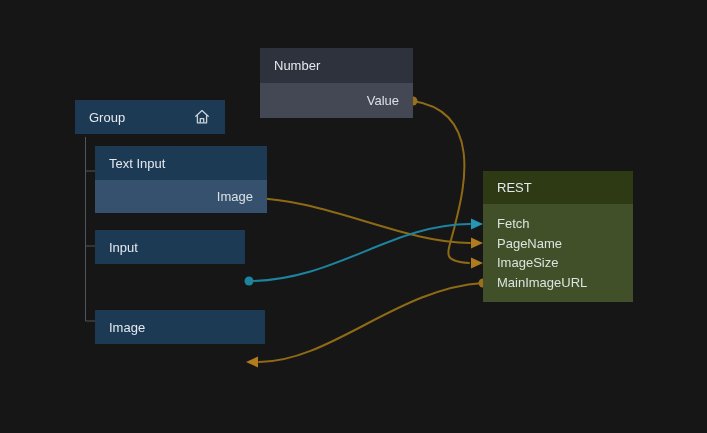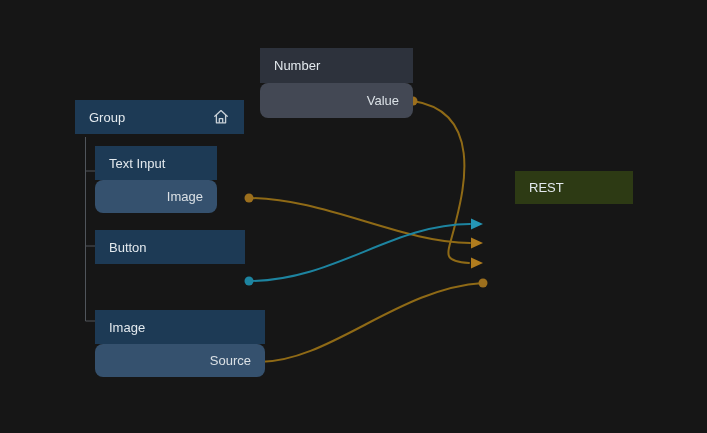--- a/index.html
+++ b/index.html
@@ -12,37 +12,37 @@
   }
   .node { position: absolute; text-align: right; }
   .node-header {
     height: 34px; display: flex; align-items: center;
     justify-content: space-between;
     padding: 0 14px; font-size: 13px; color: #e3e9ee;
     box-sizing: border-box;
   }
   .port-row {
     height: 33px; display: flex; align-items: center;
-    font-size: 13px; color: #dae0e5; box-sizing: border-box; border-radius: 8px;
+    font-size: 13px; color: #dae0e5; box-sizing: border-box;
   }
   .port-right { justify-content: flex-end; padding-right: 14px; }
 
   .blue  .node-header { background: var(--blue-header, #1d3a55); }
   .blue  .port-row    { background: var(--blue-row, #35516e); }
   .gray  .node-header { background: var(--gray-header, #2d323c); height: 35px; }
   .gray  .port-row    { background: var(--gray-row, #434854); height: 35px; }
-  .green .node-header { background: var(--green-header, #2d3a14); height: 33px; margin-left: 32px; }
+  .green .node-header { background: var(--green-header, #2d3a14); height: 33px; }
   .green .node-body   { background: var(--green-body, #42502a); height: 98px; padding-top: 10px; box-sizing: border-box; }
   .rest-port {
     height: 19.6px; display: flex; align-items: center;
     padding-left: 14px; font-size: 13px; color: #dde3de;
   }
 
-  #node-group      { left: 75px;  top: 100px; width: 169px; }
-  #node-text-input { left: 95px;  top: 146px; width: 122px; }
+  #node-group      { left: 75px;  top: 100px; width: 150px; }
+  #node-text-input { left: 95px;  top: 146px; width: 172px; }
   #node-button     { left: 95px;  top: 230px; width: 150px; }
   #node-image      { left: 95px;  top: 310px; width: 170px; }
   #node-number     { left: 260px; top: 48px;  width: 153px; }
   #node-rest       { left: 483px; top: 171px; width: 150px; }
 
   #wire-layer { position: absolute; left: 0; top: 0; pointer-events: none; }
 
   .wire { fill: none; stroke-width: 2; stroke-linecap: round; }
   .wire-orange { stroke: var(--wire-orange, #8f6a16); }
   .wire-teal   { stroke: var(--wire-teal, #1d84a0); }
@@ -94,39 +94,50 @@
   <div class="node-header">
     <span>Text Input</span>
   </div>
   <div class="port-row port-right">
     <span>Image</span>
   </div>
 </div>
 
 <div class="node blue" id="node-button">
   <div class="node-header">
-    <span>Button</span>
+    <span>Input</span>
   </div>
 </div>
 
 <div class="node blue" id="node-image">
   <div class="node-header">
     <span>Image</span>
-  </div>
-  <div class="port-row port-right">
-    <span>Source</span>
   </div>
 </div>
 
 <div class="node gray" id="node-number">
   <div class="node-header">
     <span>Number</span>
   </div>
   <div class="port-row port-right">
     <span>Value</span>
   </div>
 </div>
 
 <div class="node green" id="node-rest">
   <div class="node-header">
     <span>REST</span>
   </div>
+  <div class="node-body">
+    <div class="rest-port">
+      <span>Fetch</span>
+    </div>
+    <div class="rest-port">
+      <span>PageName</span>
+    </div>
+    <div class="rest-port">
+      <span>ImageSize</span>
+    </div>
+    <div class="rest-port">
+      <span>MainImageURL</span>
+    </div>
+  </div>
 </div>
 
 </body></html>

